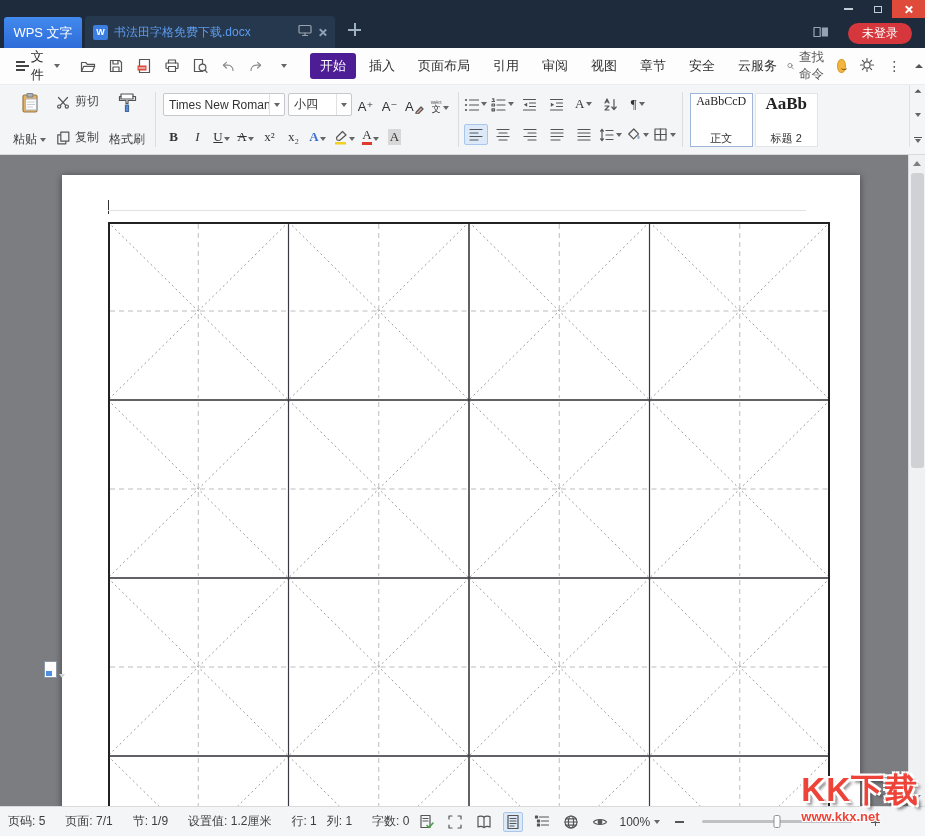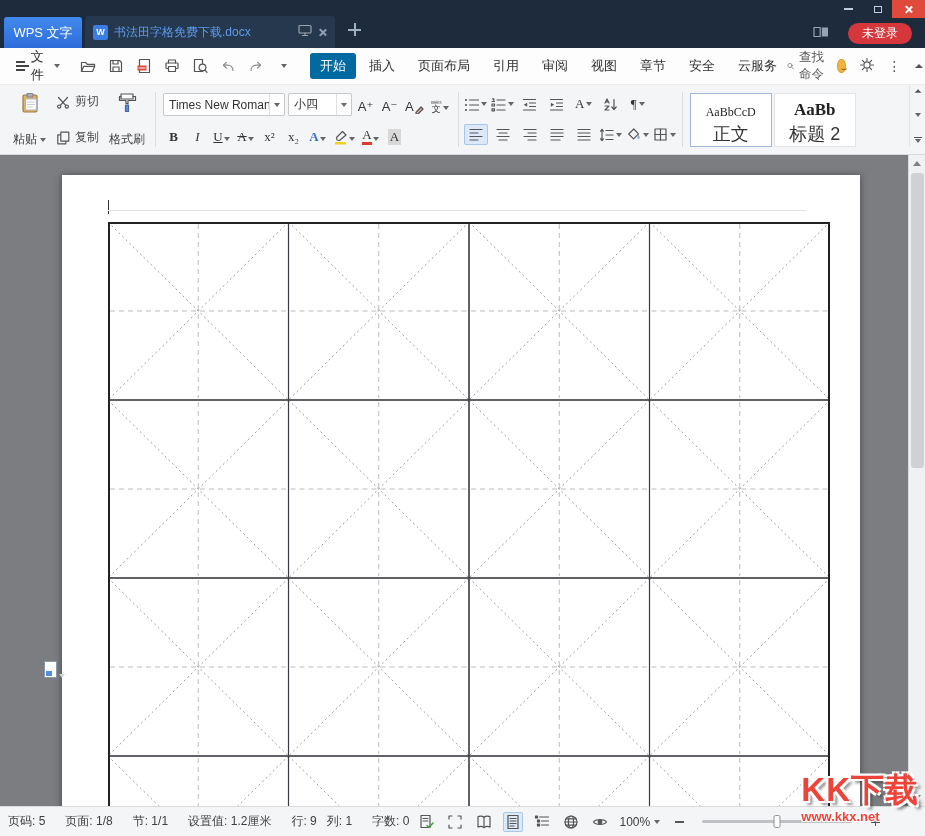--- a/index.html
+++ b/index.html
@@ -42,21 +42,21 @@
   .hamburger::after { content:""; position:absolute; left:0; top:2px; width:13px; height:2px; background:#444; }
   .dd { width:0; height:0; border-left:3.5px solid transparent; border-right:3.5px solid transparent;
     border-top:4px solid #666; display:inline-block; }
   .dd-up { width:0; height:0; border-left:4px solid transparent; border-right:4px solid transparent;
     border-bottom:4.5px solid #555; display:inline-block; }
   .menu-label { font-size:13px; color:#2f2f2f; }
   .qa-icons { display:flex; align-items:center; gap:4px; margin-left:16px; }
   .qa-btn { width:24px; height:24px; display:flex; align-items:center; justify-content:center; }
   .menu-tabs { display:flex; align-items:center; margin-left:14px; gap:3px; }
   .menu-tab { padding:4px 10px; font-size:13px; color:#2f2f2f; white-space:nowrap; }
-  .menu-tab.active { background:#0369a1; color:#fff; border-radius:3px; }
+  .menu-tab.active { background:#4c1d95; color:#fff; border-radius:3px; }
   .menubar-right { margin-left:auto; display:flex; align-items:center; gap:13px; padding-right:14px; }
   .find-cluster { display:flex; align-items:center; gap:5px; color:#555; font-size:12.5px; }
   .smiley { width:14px; height:14px; border-radius:50%; background:#f3b53c; border:1px solid #d99b28; position:relative; }
   .smiley::after { content:""; position:absolute; left:3px; top:6px; width:6px; height:3px;
     border-bottom:1.4px solid #8a6410; border-radius:50%; }
   .dots-v { color:#555; font-size:14px; line-height:1; letter-spacing:0; }
 
   
   .ribbon { position:absolute; top:85px; left:0; right:0; height:70px; background:#f4f5f7;
     border-bottom:1px solid #d8d9da; display:flex; align-items:stretch; overflow:hidden; }
@@ -85,26 +85,26 @@
   .g-effects { color:#3f6fd0; font-weight:bold; }
   .g-color { border-bottom:3px solid #e03a2f; line-height:1; padding-bottom:1px; }
   .g-shade { background:#d8d8d8; padding:0 2px; }
   .pinyin-stack { display:flex; flex-direction:column; align-items:center; line-height:1; }
   .pinyin-top { font-size:6px; color:#555; }
   .pinyin-bottom { font-size:9px; color:#333; }
   .group-para { display:flex; flex-direction:column; justify-content:space-around; padding:4px 2px; }
   .p-btn { min-width:24px; height:21px; display:flex; align-items:center; justify-content:center; gap:2px; }
   .p-btn.selected { background:#dce9f8; border:1px solid #a9c7ea; border-radius:2px; }
   .group-styles { flex:1; display:flex; align-items:center; overflow:hidden; padding:4px 0 4px 4px; gap:2px; }
-  .style-card { flex:none; width:82px; height:54px; background:#fff; border:1px solid #e3e4e6;
-    display:flex; flex-direction:column; align-items:center; justify-content:flex-end; gap:2px; overflow:hidden; }
+  .style-card { flex:none; width:63px; height:54px; background:#fff; border:1px solid #e3e4e6;
+    display:flex; flex-direction:column; align-items:center; justify-content:space-between; gap:2px; overflow:hidden; }
   .style-card.selected { border:1px solid #9fb6d8; }
   .style-preview { font-size:12px; color:#222; white-space:nowrap; }
   .style-preview.h1 { font-size:17px; font-weight:bold; }
-  .style-name { font-size:18px; color:#333; white-space:nowrap; }
+  .style-name { font-size:11px; color:#333; white-space:nowrap; }
   .gallery-controls { flex:none; width:16px; height:62px; display:flex; flex-direction:column;
     justify-content:space-between; align-items:center; padding:4px 0; border-left:1px solid #e0e1e3; }
   .gal-more { display:flex; flex-direction:column; align-items:center; gap:1px; }
   .gal-bar { width:8px; height:1.5px; background:#555; }
 
   
   .doc-area { position:absolute; top:155px; left:0; right:0; bottom:30px; background:#7b7d80; overflow:hidden; }
   .page { position:absolute; left:62px; top:20px; width:798px; height:980px; background:#fff;
     box-shadow:0 1px 7px rgba(0,0,0,0.45); }
   .margin-line { position:absolute; left:46px; top:35px; width:698px; height:1px; background:#e2e2e2; }
@@ -631,27 +631,27 @@
       <div class="v-thumb"></div>
       <div class="v-down">
           <span class="tri-down"></span>
         </div>
     </div>
   </div>
 
   <div class="statusbar">
     <span>页码: 5</span>
     <span class="sb-sep"></span>
-    <span>页面: 1/8</span>
+    <span>页面: 7/1</span>
     <span class="sb-sep"></span>
-    <span>节: 1/1</span>
+    <span>节: 1/9</span>
     <span class="sb-sep"></span>
     <span>设置值: 1.2厘米</span>
     <span class="sb-sep"></span>
-    <span>行: 9</span>
+    <span>行: 1</span>
     <span>列: 1</span>
     <span class="sb-sep"></span>
     <span>字数: 0</span>
     <span class="sb-icon">
       <svg class="ic" width="16" height="16" viewBox="0 0 16 16">
           <rect x="2" y="1.5" width="9" height="12"></rect>
           <path d="M4 4.5h5M4 7h5"></path>
           <path d="M8 11.5l2 2 4-4.5" stroke="#4a9e4a" stroke-width="1.6"></path>
         </svg>
     </span>

